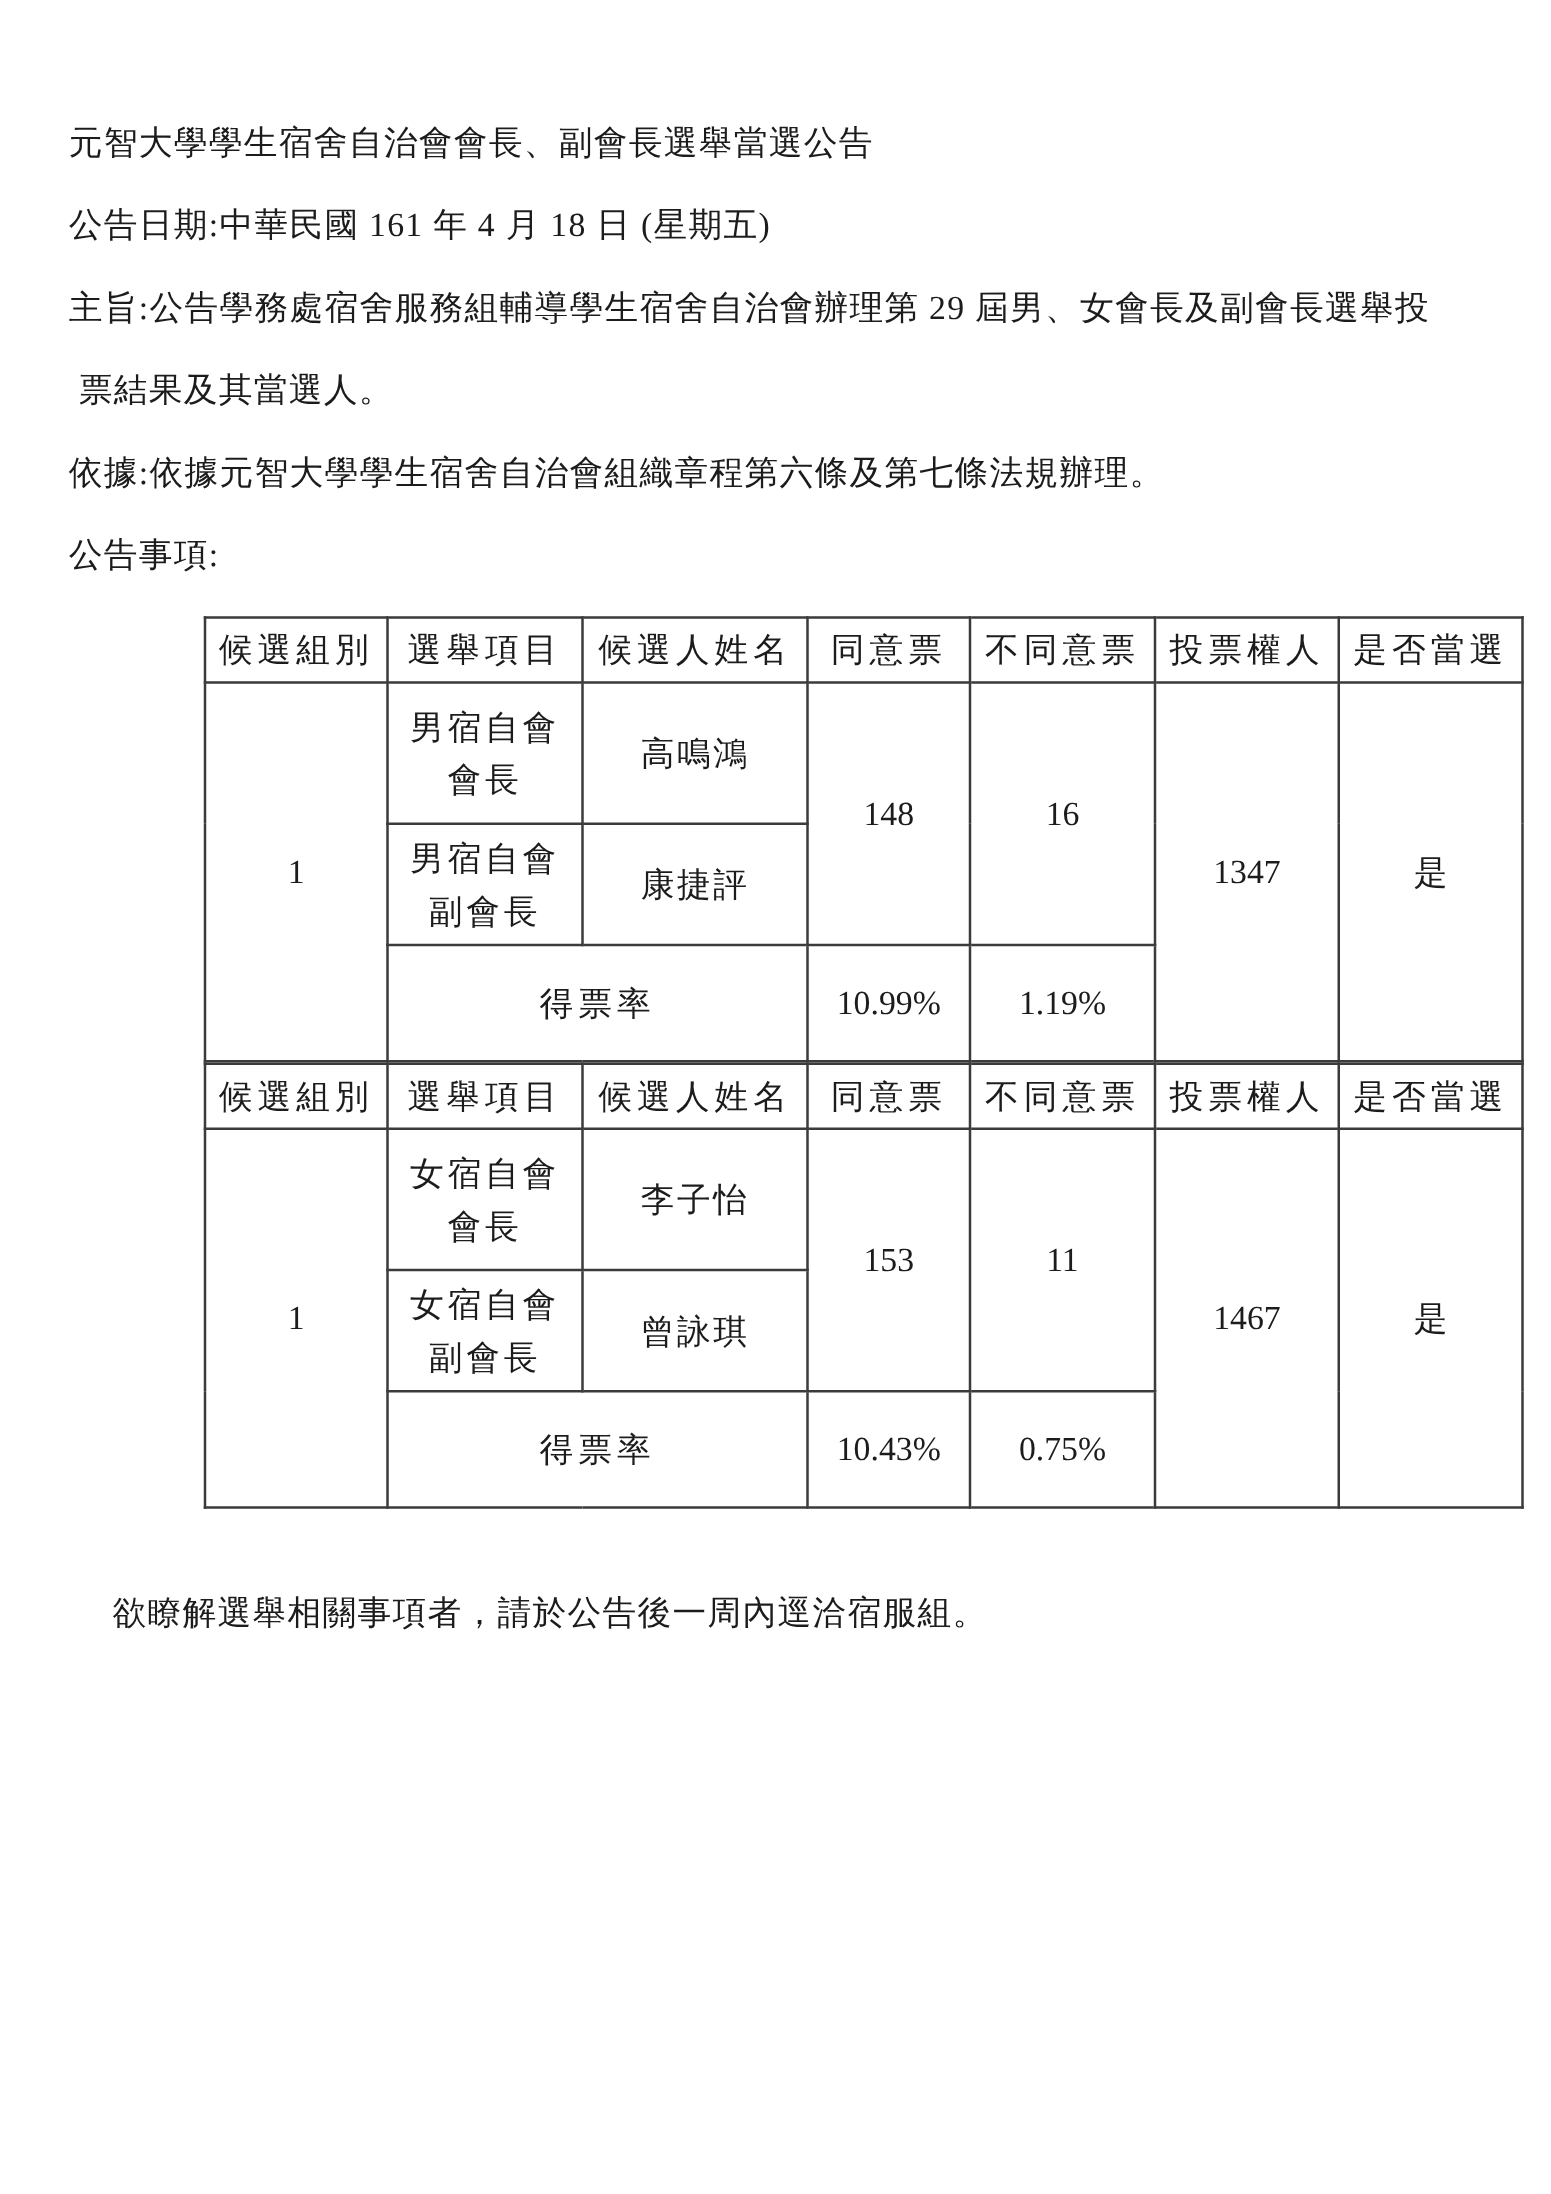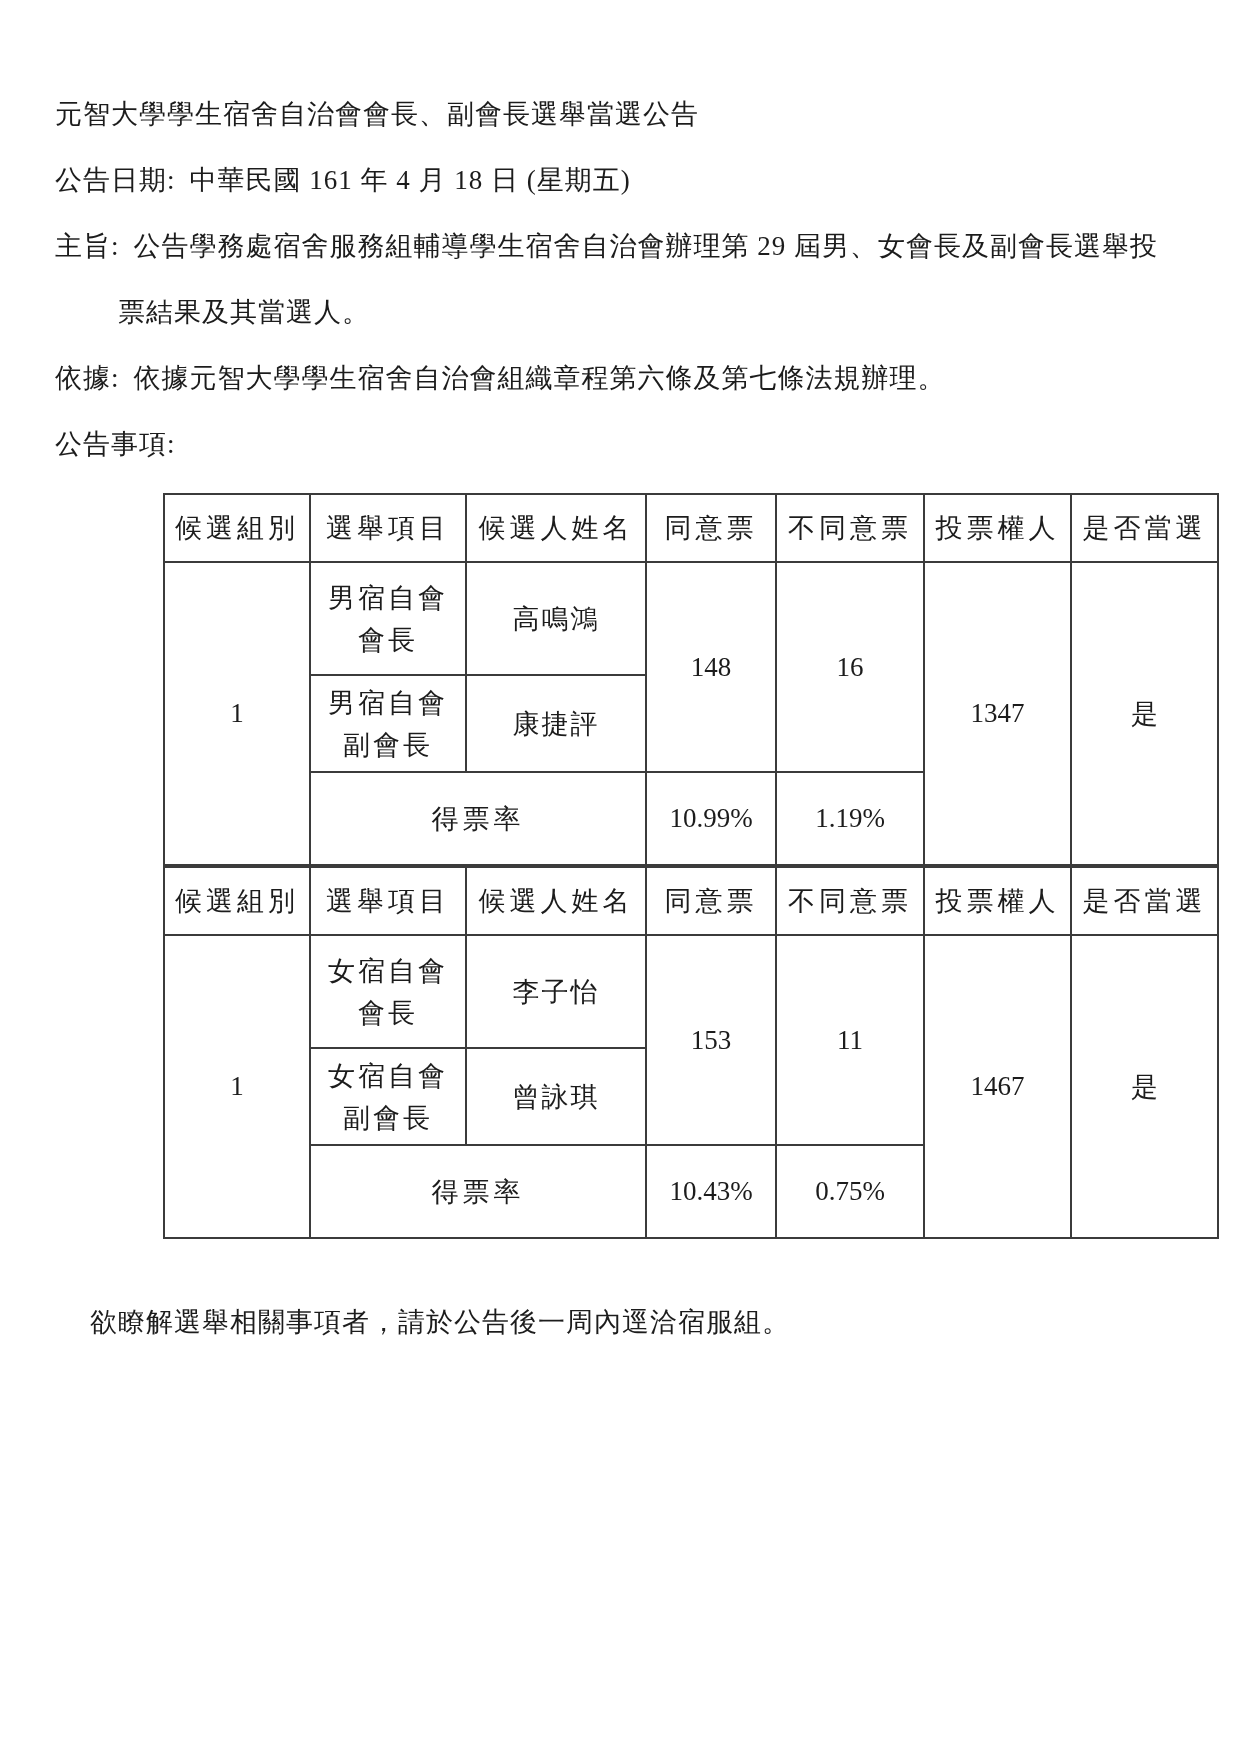--- a/index.html
+++ b/index.html
@@ -13,22 +13,22 @@
     padding-top: 97px;
   }
   .line {
     font-size: 27px;
     line-height: 35px;
     margin-bottom: 31px;
     padding-left: 55px;
     letter-spacing: 1px;
     white-space: nowrap;
   }
-  .line .label { margin-right: 14px; }
-  .cont-line { padding-left: 118px; }
+  .line .label { }
+  .cont-line { padding-left: 63px; }
   .section-heading {
     font-size: 27px;
     line-height: 35px;
     padding-left: 90px;
     letter-spacing: 1px;
     white-space: nowrap;
   }
   .section-heading .sec-num { margin-right: 18px; }
   #section-1 .section-heading { margin-top: 138px; margin-bottom: 20px; }
   #section-2 .section-heading { margin-top: 45px;  margin-bottom: 24px; }
@@ -49,21 +49,21 @@
   table.vote-table td {
     border: 2px solid #3b3b3b;
     text-align: center;
     vertical-align: middle;
     font-size: 27px;
     font-weight: normal;
     color: #1c1c1c;
     padding: 0;
   }
   table.vote-table th { letter-spacing: 4px; }
-  tr.header-row { height: 68px; }
+  tr.header-row { height: 52px; }
   tr.row-chair  { height: 113px; }
   tr.row-vice   { height: 97px; }
   tr.row-rate   { height: 93px; }
   td.pos { white-space: pre-line; line-height: 42px; letter-spacing: 3px; }
   td.rate-label { letter-spacing: 4px; }
   td.name-cell { letter-spacing: 2px; }
   td.num { letter-spacing: 0; border-radius: 13px; }
   .closing-note {
     font-size: 27px;
     line-height: 35px;

